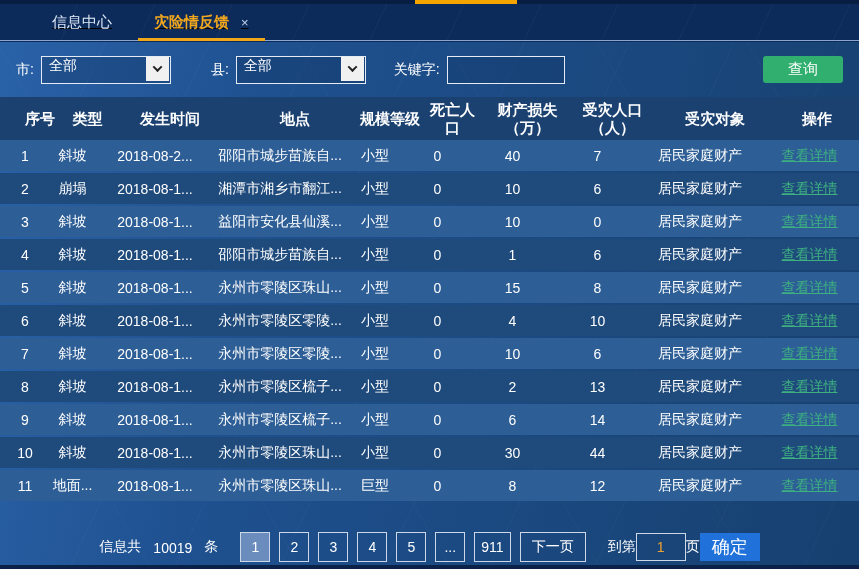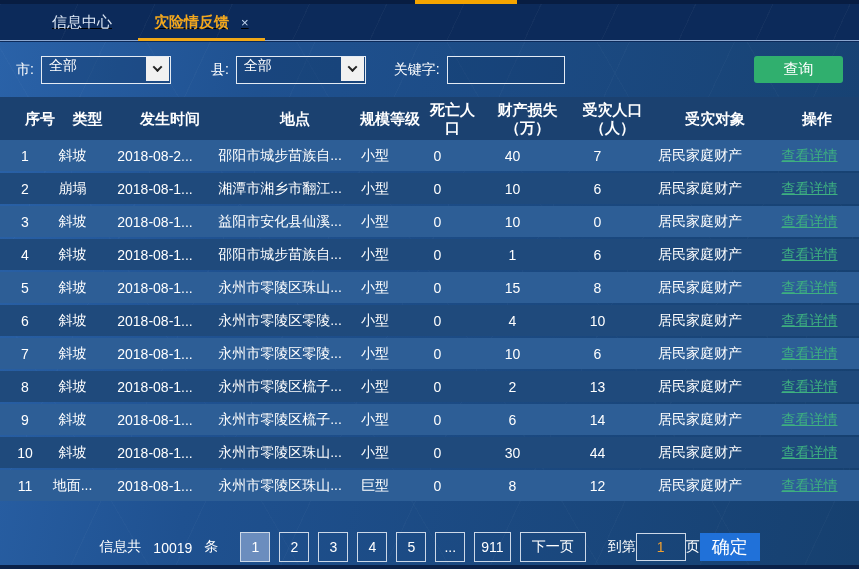--- a/index.html
+++ b/index.html
@@ -29,21 +29,21 @@
   
   .filterbar { height:55px; display:flex; align-items:center; padding:0 16px; color:#fff; font-size:14px; }
   .flabel { margin-right:7px; white-space:nowrap; }
   .select { width:130px; height:28px; border:1px solid #e4ebf4; display:flex; background:rgba(8,34,70,0.25); cursor:pointer; }
   .select-value { flex:1; padding-left:7px; font-size:14px; color:#fff; }
   .select-arrow { width:23px; height:24px; margin-right:1px; background:#f1f1f1; display:flex; align-items:center; justify-content:center; }
   .chev { width:7px; height:7px; border-right:2px solid #222; border-bottom:2px solid #222; transform:rotate(45deg) translate(-1px,-1px); }
   .gap40 { width:40px; } .gap28 { width:28px; }
   .keyword-input { width:118px; height:28px; border:1px solid #e4ebf4; background:rgba(8,34,70,0.18); color:#fff; font-size:14px; padding:0 6px; outline:none; }
   .spacer { flex:1; }
-  .search-btn { width:89px; height:27px; background:#30af6e; color:#fff; border:none; border-radius:3px; font-size:15px; cursor:pointer; }
+  .search-btn { width:80px; height:27px; background:#30af6e; color:#fff; border:none; border-radius:3px; font-size:15px; cursor:pointer; }
 
   
   .thead, .trow { display:grid; grid-template-columns:50px 45px 120px 130px 60px 65px 85px 85px 120px 1fr; align-items:center; text-align:center; }
   .thead { height:43px; background:#1b4170; color:#fff; font-size:15px; font-weight:bold;padding-left:15px; }
   .hcell { white-space:pre-line; line-height:1.15; }
   .trow { height:31px; margin-bottom:2px; color:#fff; font-size:14px; white-space:nowrap; }
   .trow.odd { background:#2d5e96; }
   .trow.even { background:#1f4a7c; }
   .tcell { overflow:hidden; }
   a.link { color:#3eb080; text-decoration:underline; cursor:pointer; font-size:14px; }

